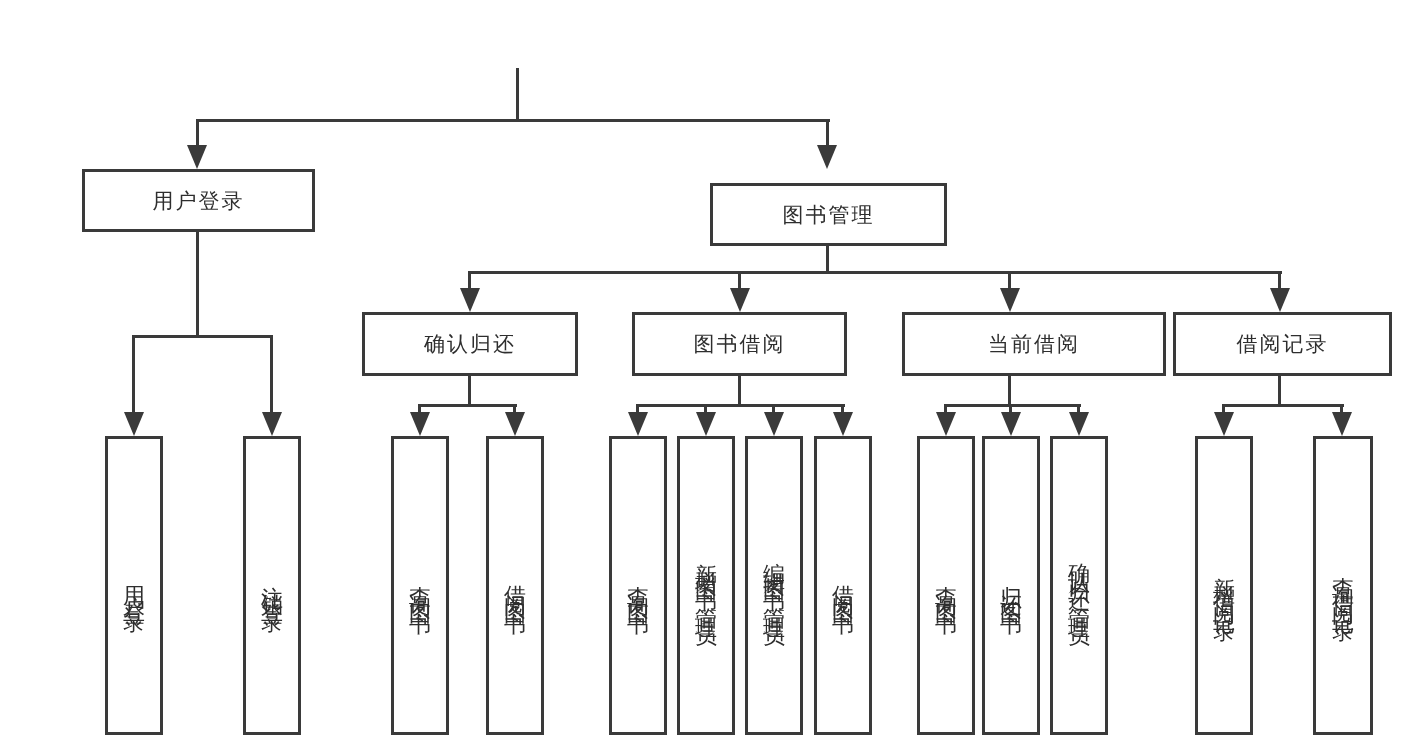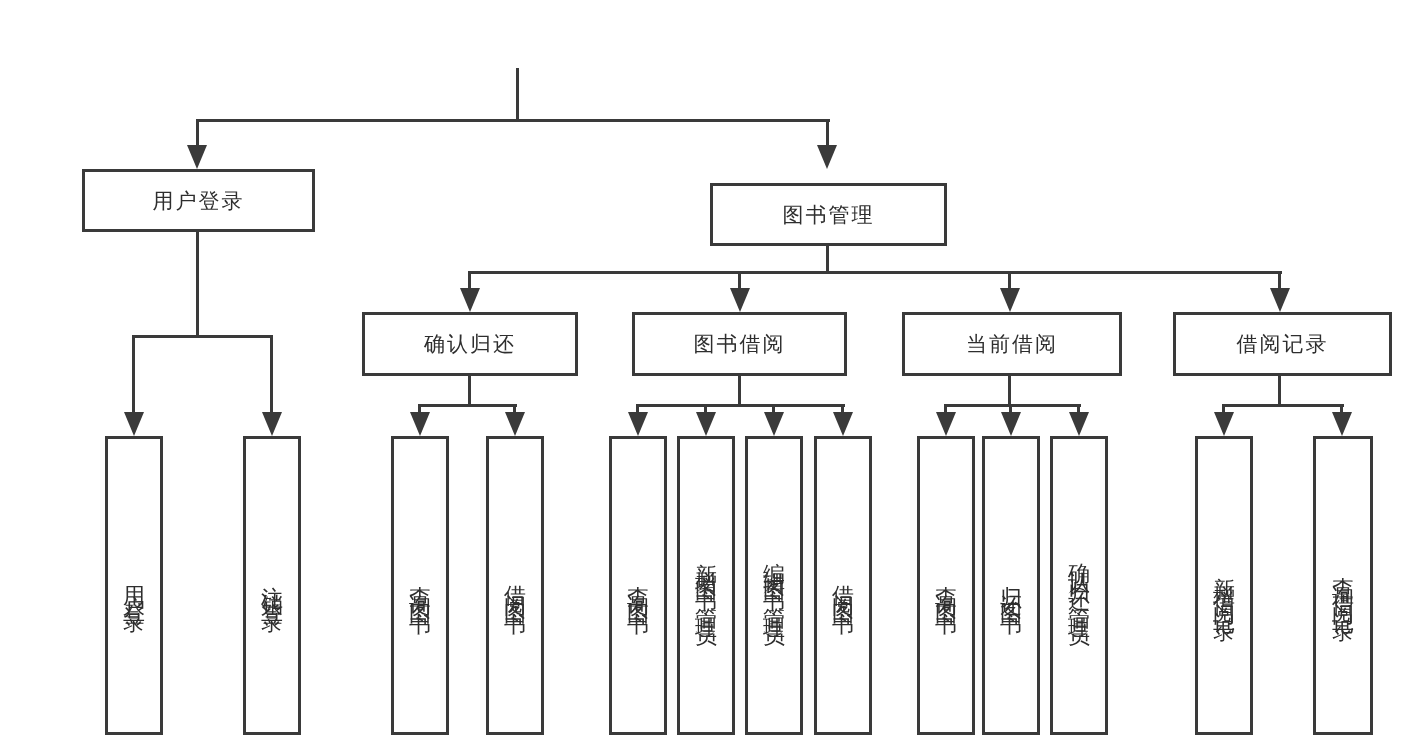--- a/index.html
+++ b/index.html
@@ -79,21 +79,21 @@
   <div class="head" style="left:1000px;top:288px"></div>
   <div class="vline" style="left:1278px;top:271px;height:20px"></div>
   <div class="head" style="left:1270px;top:288px"></div>
 
   <div class="node" style="left:362px;top:312px;width:216px;height:64px">
     <span>确认归还</span>
   </div>
   <div class="node" style="left:632px;top:312px;width:215px;height:64px">
     <span>图书借阅</span>
   </div>
-  <div class="node" style="left:902px;top:312px;width:220px;height:64px">
+  <div class="node" style="left:902px;top:312px;width:264px;height:64px">
     <span>当前借阅</span>
   </div>
   <div class="node" style="left:1173px;top:312px;width:219px;height:64px">
     <span>借阅记录</span>
   </div>
 
   <div class="vline" style="left:468px;top:376px;height:30px"></div>
   <div class="hline" style="left:418px;top:404px;width:99px"></div>
   <div class="vline" style="left:418px;top:404px;height:12px"></div>
   <div class="head" style="left:410px;top:412px"></div>

